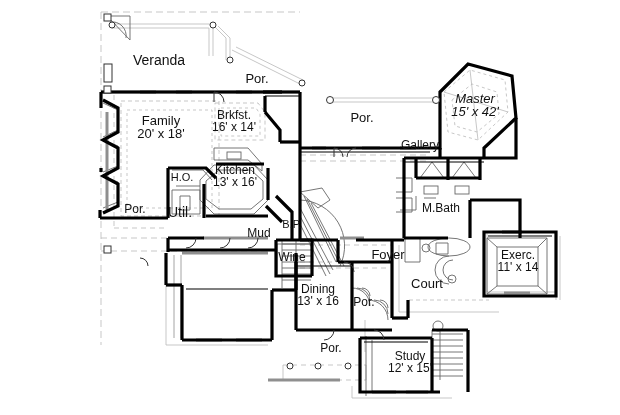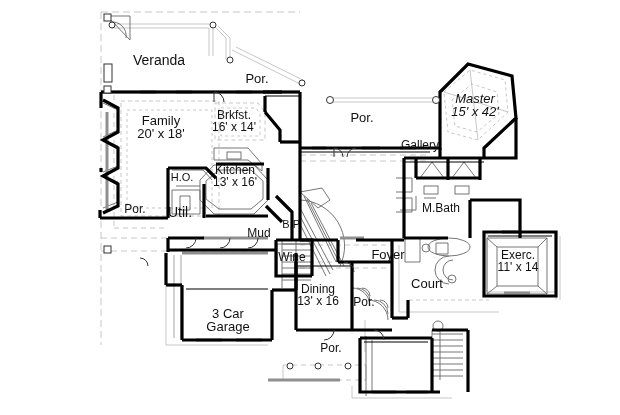--- a/index.html
+++ b/index.html
@@ -357,21 +357,21 @@
 <div class="lbl" style="left:427px;top:284px;font-size:13px;">
   <span class="n">Court</span>
 </div>
 <div class="lbl" style="left:318px;top:295px;font-size:12px;">
   <span class="n">Dining</span>
   <span class="d">13' x 16</span>
 </div>
 <div class="lbl" style="left:364px;top:302px;font-size:12px;">
   <span class="n">Por.</span>
 </div>
-<div class="lbl" style="left:228px;top:320px;font-size:13px;">
-  <span class="n">3 Car</span>
-  <span class="d">Garage</span>
-</div>
 <div class="lbl" style="left:331px;top:348px;font-size:12px;">
   <span class="n">Por.</span>
 </div>
+<div class="lbl" style="left:410px;top:362px;font-size:12px;">
+  <span class="n">Study</span>
+  <span class="d">12' x 15'</span>
+</div>
 
 </div>
 
 </body></html>

